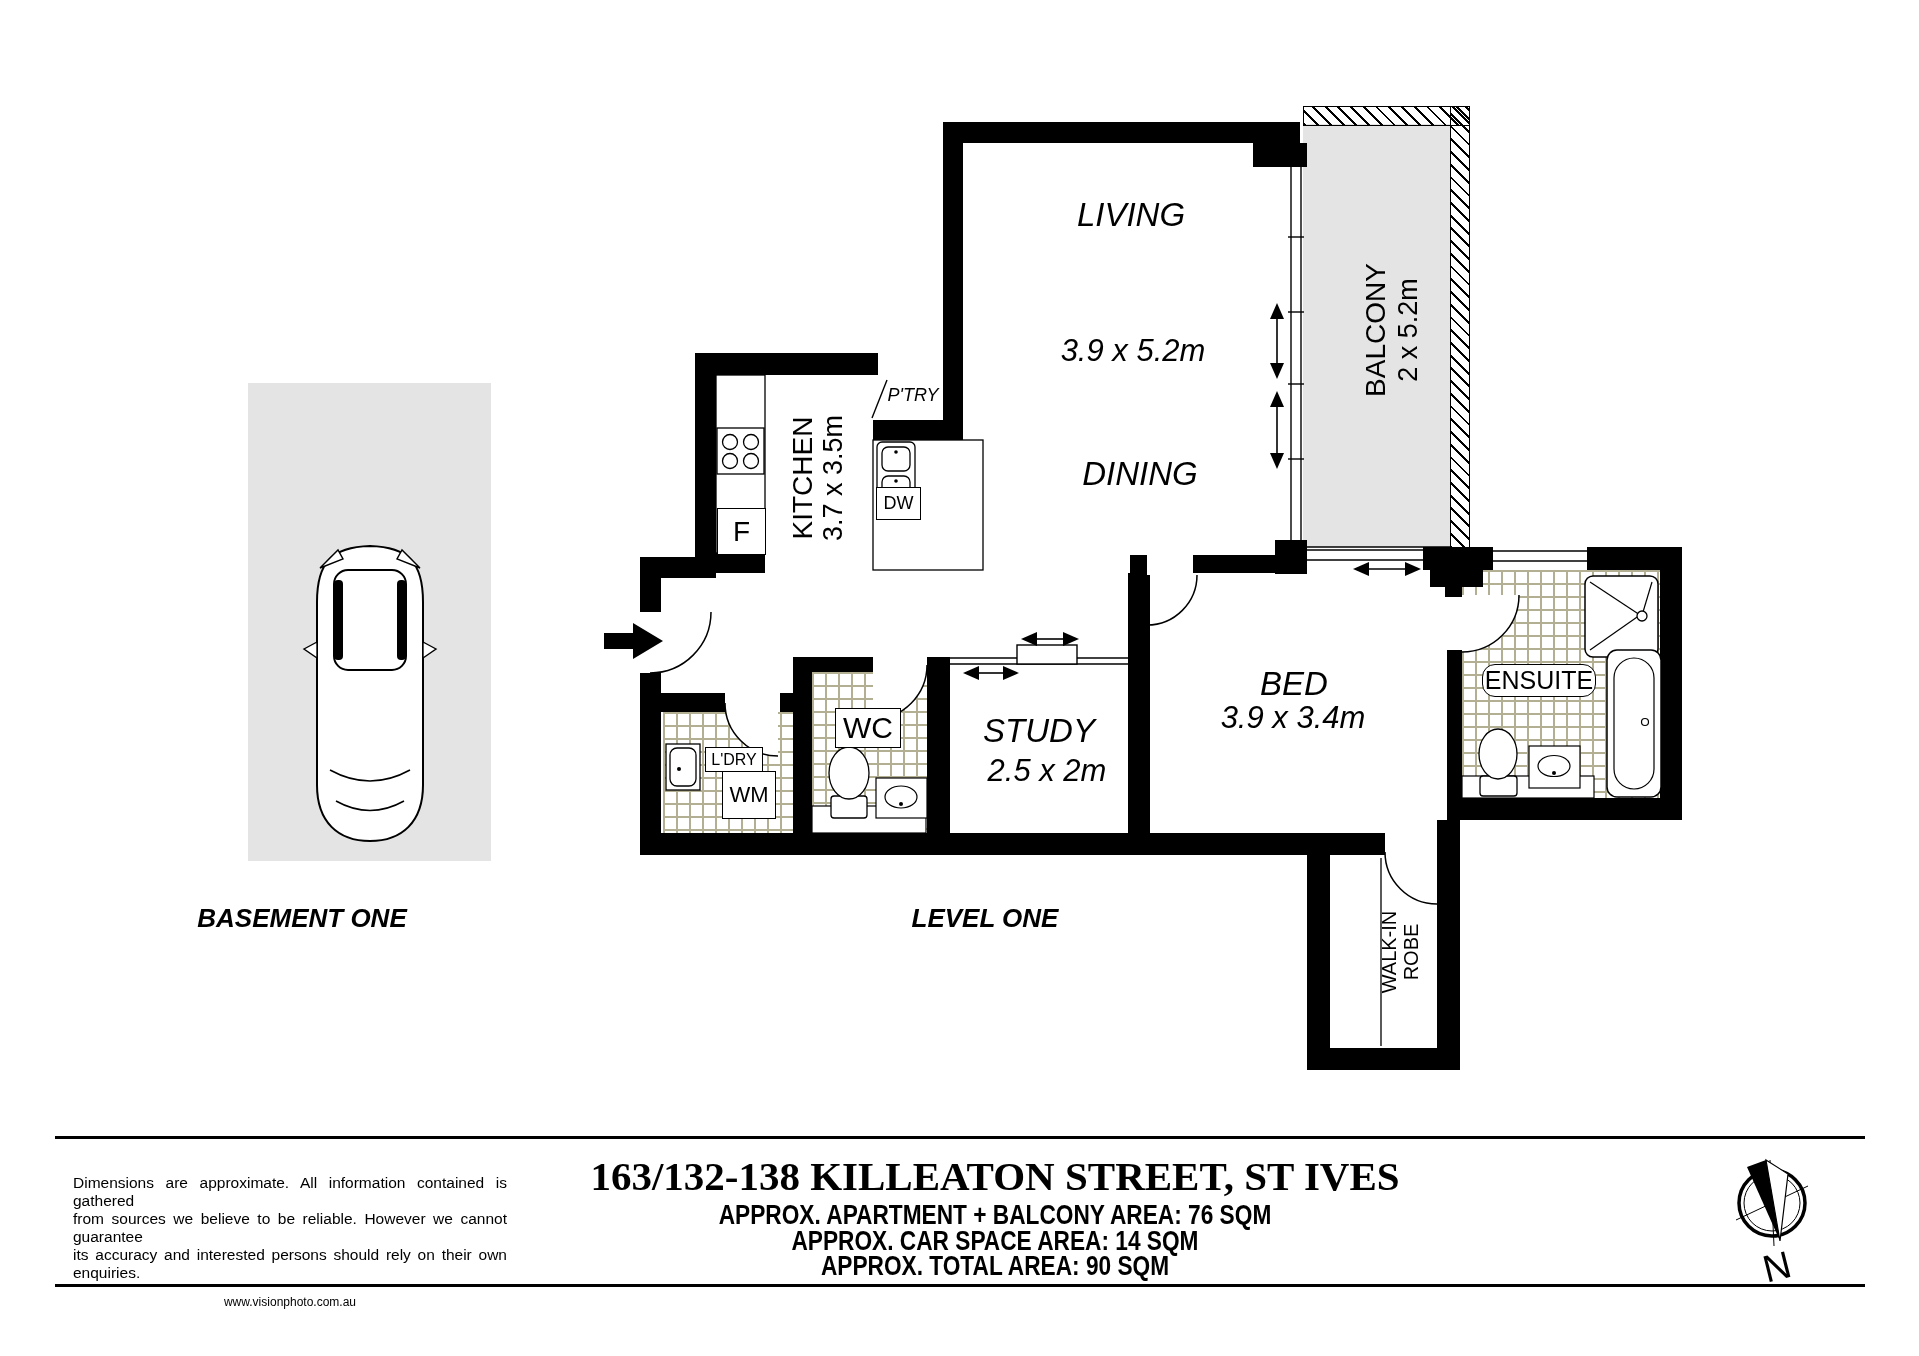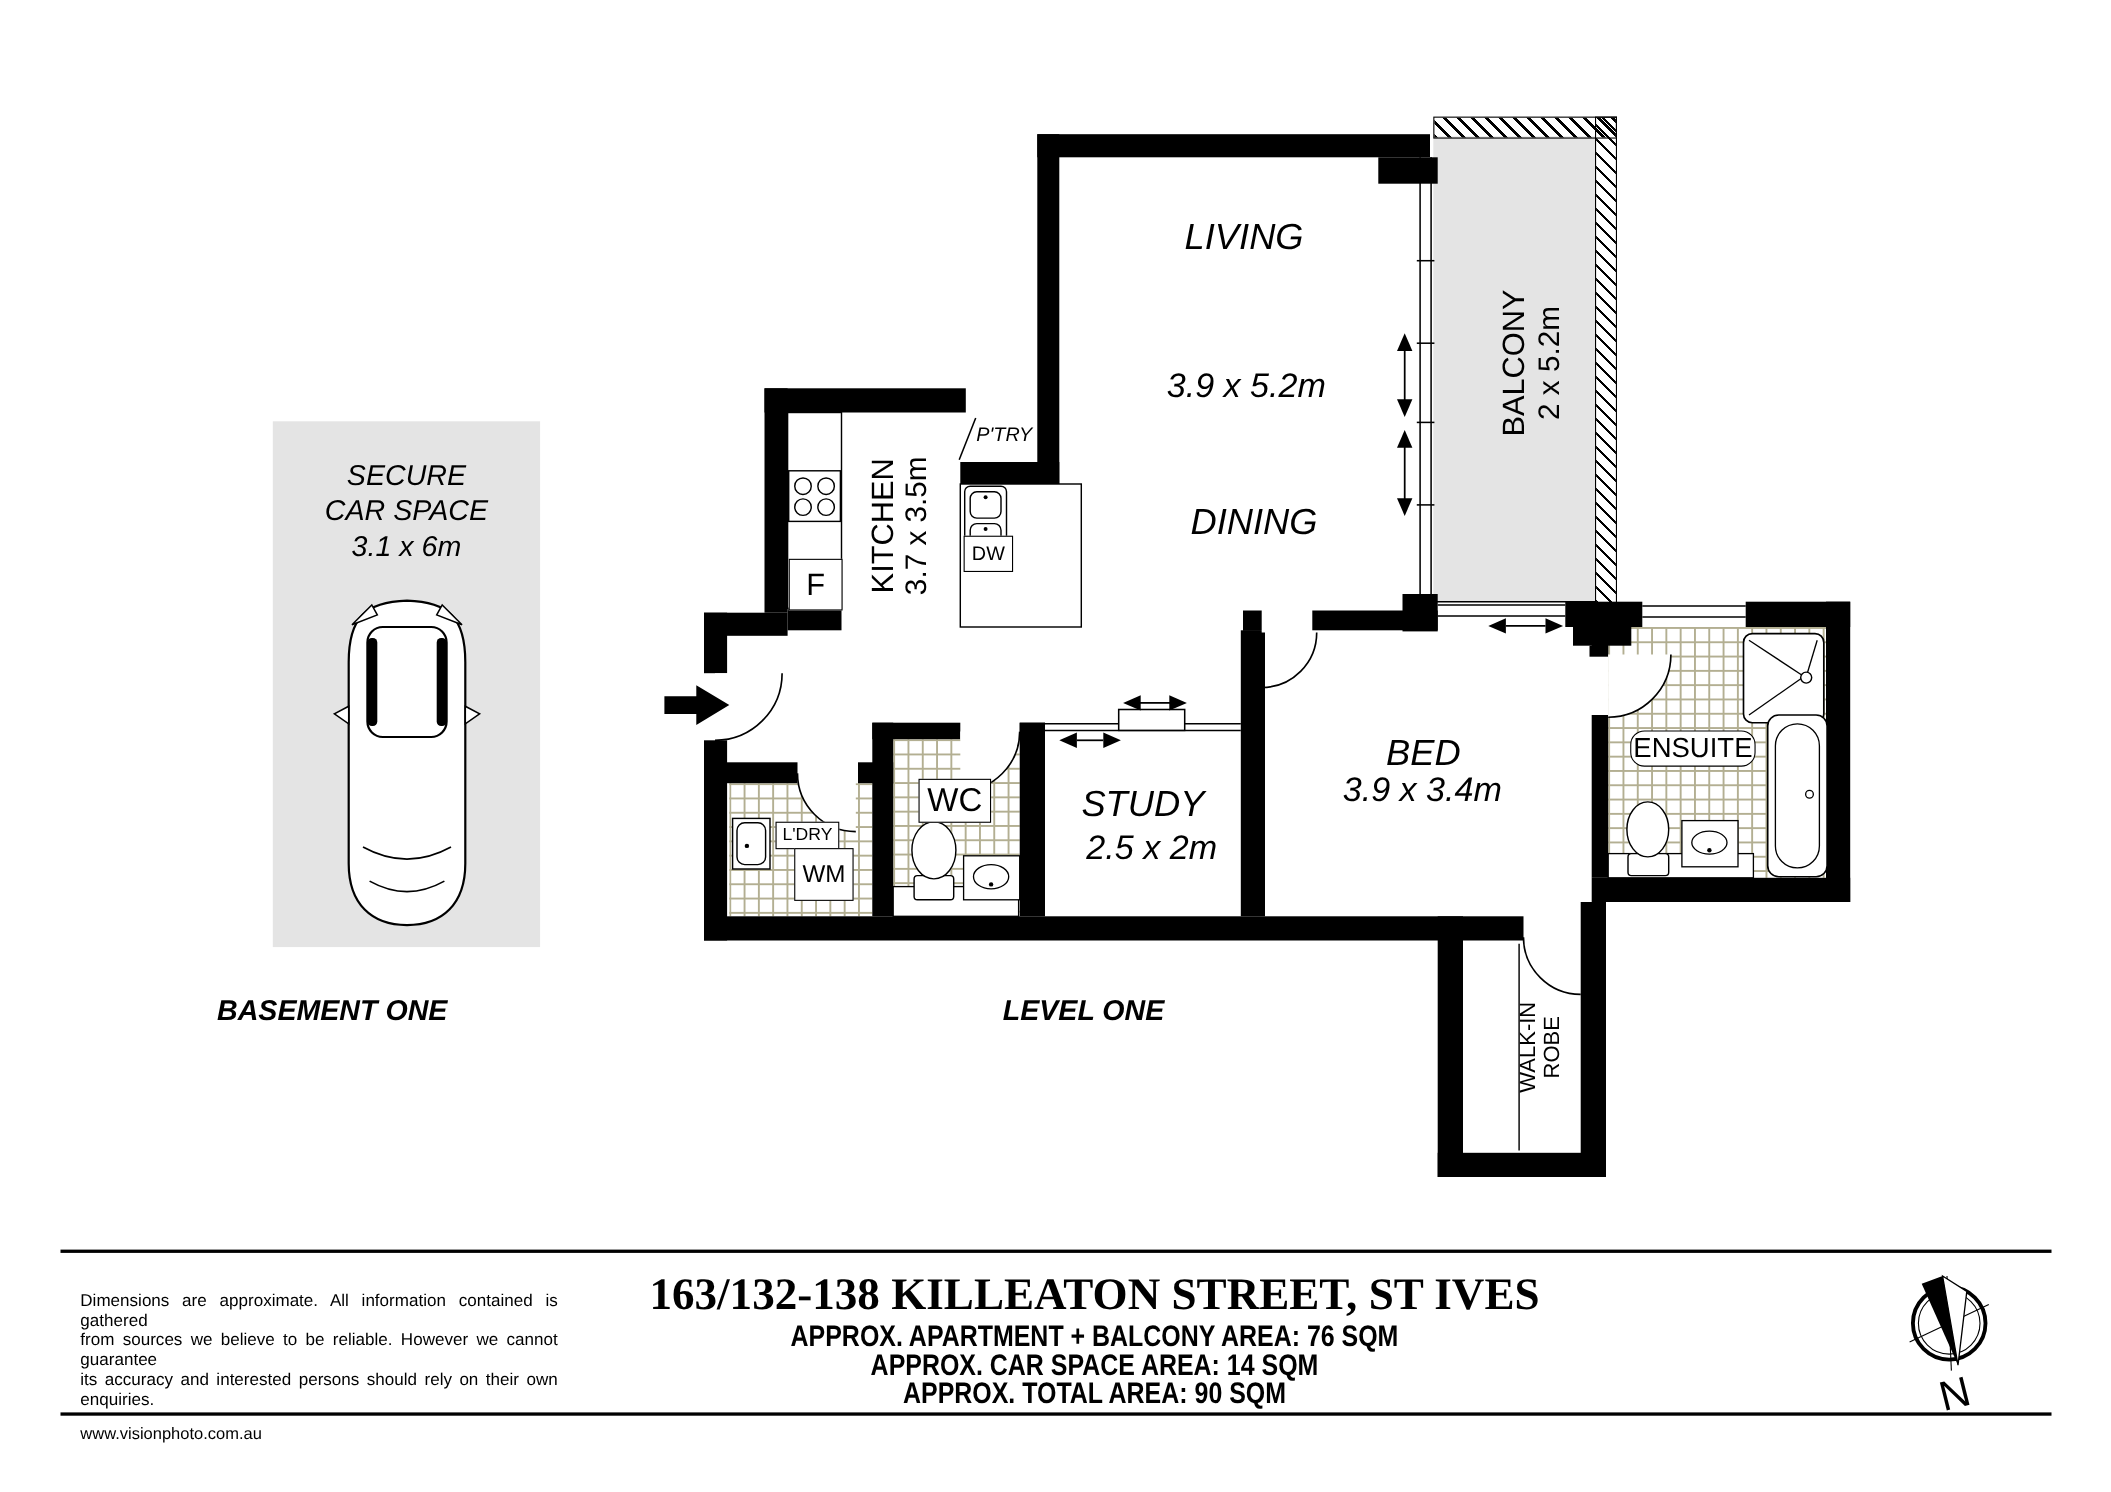--- a/index.html
+++ b/index.html
@@ -291,37 +291,32 @@
   </div>
   <div class="box" style="left:717px;top:508px;width:47px;height:45px;border-width:1px;">
     <span style="font-size:28px;">F</span>
   </div>
 
   <div class="vrot" style="left:1320px;top:929px;width:160px;height:46px;">
     <div style="font-size:20px;line-height:22px;">WALK-IN</div>
     <div style="font-size:20px;line-height:22px;">ROBE</div>
   </div>
 
-  <div class="lbl" style="left:248px;top:416px;width:243px;font-size:26px;line-height:32px;">
-    <div>SECURE</div>
-    <div>CAR SPACE</div>
-    <div>3.1 x 6m</div>
-  </div>
 
   <div class="lbl bold" style="left:172px;top:903px;width:260px;font-size:26px;">BASEMENT ONE</div>
   <div class="lbl bold" style="left:855px;top:903px;width:260px;font-size:26px;">LEVEL ONE</div>
 
   <div class="rule" style="left:55px;top:1136px;width:1810px;"></div>
   <div class="rule" style="left:55px;top:1284px;width:1810px;"></div>
 
   <div class="abs" style="left:73px;top:1174px;width:434px;">
     <div class="disc-line">Dimensions are approximate.  All information contained is gathered</div>
     <div class="disc-line">from sources we believe to be reliable.  However we cannot guarantee</div>
     <div class="disc-line">its accuracy and interested persons should rely on their own enquiries.</div>
-    <div style="font-size:15px;text-align:left;margin-top:13px;">www.visionphoto.com.au</div>
+    <div style="font-size:12px;text-align:center;margin-top:13px;">www.visionphoto.com.au</div>
   </div>
 
   <div class="address" style="left:480px;top:1152px;width:1030px;">163/132-138 KILLEATON STREET, ST IVES</div>
 
   <div class="abs" style="left:480px;top:1203px;width:1030px;">
     <div class="area-line">APPROX. APARTMENT + BALCONY AREA: 76 SQM</div>
     <div class="area-line">APPROX. CAR SPACE AREA: 14 SQM</div>
     <div class="area-line">APPROX. TOTAL AREA: 90 SQM</div>
   </div>
 

